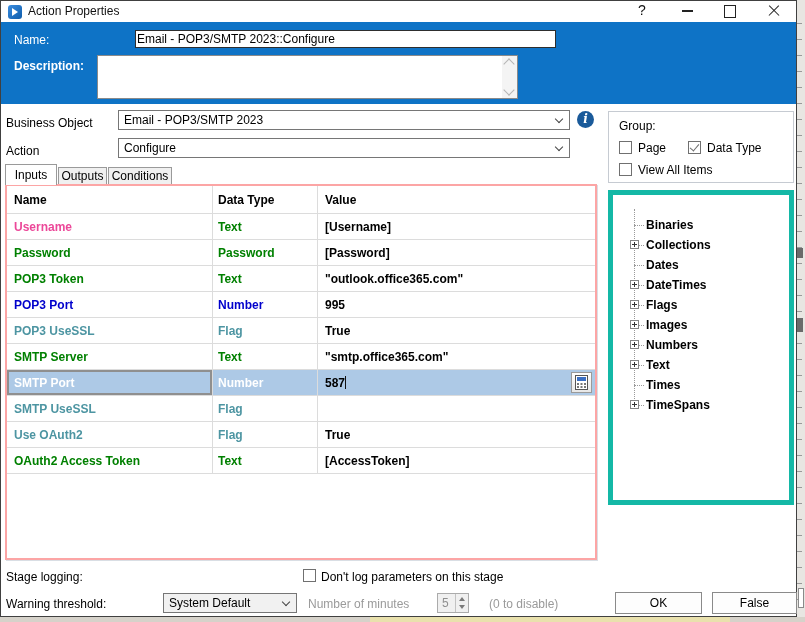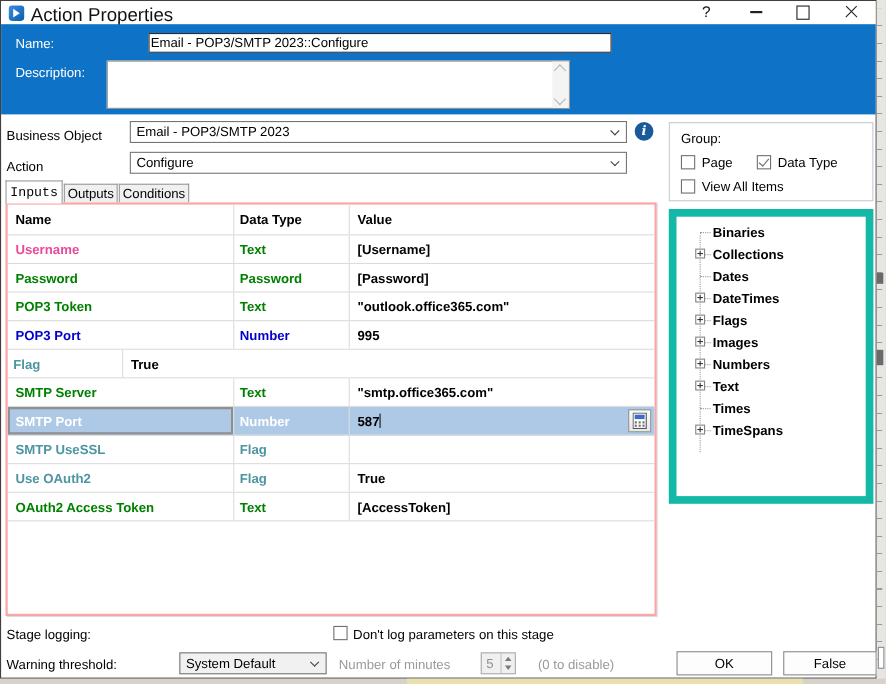--- a/index.html
+++ b/index.html
@@ -9,21 +9,21 @@
   
   #dialog { position:absolute; left:0; top:0; width:797px; height:617px;
             background:#fff; border:1px solid #404040; }
 
   
   #titlebar { position:absolute; left:0; top:0; width:795px; height:21px; background:#fff; }
   #app-icon { position:absolute; left:7px; top:4px; width:14px; height:14px; border-radius:3px;
               background:linear-gradient(135deg,#3b8de0,#0d5cab); }
   #app-icon::after { content:""; position:absolute; left:4px; top:3px;
               border-left:6px solid #fff; border-top:4px solid transparent; border-bottom:4px solid transparent; }
-  #win-title { position:absolute; left:27px; top:3px; font-size:17px; color:#111; }
+  #win-title { position:absolute; left:27px; top:3px; font-size:12px; color:#111; }
   .winbtn { position:absolute; top:0; width:18px; height:20px; text-align:center; cursor:default; }
   #btn-help { left:632px; font-size:14px; color:#111; line-height:18px; }
   #btn-min  { left:677px; } #btn-min::after { content:""; position:absolute; left:4px; top:9px; width:11px; height:2px; background:#222; }
   #btn-max  { left:719px; } #btn-max::after { content:""; position:absolute; left:4px; top:4px; width:10px; height:11px; border:1.4px solid #222; }
   #btn-close{ left:764px; }
   #btn-close::before, #btn-close::after { content:""; position:absolute; left:2px; top:9px; width:14px; height:1.4px; background:#222; }
   #btn-close::before { transform:rotate(45deg); } #btn-close::after { transform:rotate(-45deg); }
 
   
   #blue-header { position:absolute; left:0; top:21px; width:795px; height:82px; }
@@ -46,21 +46,21 @@
   .dropdown.gray { background:#f1f1f1; border-color:#767676; }
   #bo-select { left:117px; top:109px; width:452px; }
   #action-select { left:117px; top:137px; width:452px; }
   #info-icon { position:absolute; left:576px; top:110px; width:17px; height:17px; border-radius:50%;
                background:#1a5a9a; color:#fff; text-align:center; font:italic bold 12px "DejaVu Serif",serif; line-height:17px; }
 
   
   .tab { position:absolute; background:#f0f0f0; border:1px solid #9a9a9a; border-bottom:none;
          text-align:center; font-size:12px; color:#000; }
   .tab.active { background:#fff; z-index:3; }
-  #tab-0 { left:4px;  top:163px; width:52px; height:21px; line-height:20px;font-family:Liberation Mono, monospace; }
+  #tab-0 { left:4px;  top:163px; width:52px; height:21px; line-height:20px; }
   #tab-1 { left:57px; top:166px; width:49px; height:18px; line-height:17px; }
   #tab-2 { left:107px;top:166px; width:64px; height:18px; line-height:17px; }
 
   
   #grid { position:absolute; left:4px; top:183px; width:592px; height:376px; background:#fff;
           border:2px solid #fca5a5; box-shadow:1px 1px 0 #d9dee4; z-index:2;font-weight:bold; }
   .g-header { display:flex; height:28px; border-bottom:1px solid #dcdcdc; }
   .g-row { display:flex; height:26px; border-bottom:1px solid #dcdcdc; position:relative; }
   .cell { overflow:hidden; white-space:nowrap; }
   .c-name { width:206px; padding-left:7px; line-height:26px; border-right:1px solid #dcdcdc; }
@@ -76,22 +76,22 @@
   #calc-btn svg { position:absolute; left:3px; top:2px; }
 
   
   #group-box { position:absolute; left:607px; top:110px; width:186px; height:72px; border:1px solid #c6cbd2; background:#fff; }
   .checkbox { position:absolute; width:13px; height:13px; border:1px solid #707070; background:#fff; }
   .checkbox.checked::after { content:""; position:absolute; left:3px; top:0px; width:4px; height:8px;
               border-right:1.8px solid #6e6e6e; border-bottom:1.8px solid #6e6e6e; transform:rotate(40deg); }
   .cb-label { position:absolute; color:#000; }
 
   
-  #tree { position:absolute; left:607px; top:189px; width:186px; height:268px; background:#fff;
-          border:7px solid #14b8a6; padding-top:4px; }
+  #tree { position:absolute; left:607px; top:189px; width:186px; height:315px; background:#fff;
+          border:5px solid #14b8a6; padding-top:20px; }
   #tree-vline { position:absolute; left:21px; top:14px; height:200px; border-left:1px dotted #9a9a9a; }
   .tree-item { position:relative; height:20px; }
   .tree-stub { position:absolute; left:21px; top:10px; width:10px; border-top:1px dotted #9a9a9a; }
   .expander { display:none; position:absolute; left:17px; top:5px; width:9px; height:9px;
               background:#fff; border:1px solid #848484; }
   .tree-item.expandable .expander { display:block; }
   .expander .ph { position:absolute; left:1px; top:3px; width:5px; height:1px; background:#333; }
   .expander .pv { position:absolute; left:3px; top:1px; width:1px; height:5px; background:#333; }
   .tree-label { position:absolute; left:33px; top:0; line-height:20px; font-weight:bold; color:#000; }
 
@@ -130,21 +130,21 @@
     <div id="win-title">Action Properties</div>
     <div id="btn-help" class="winbtn">?</div>
     <div id="btn-min" class="winbtn"></div>
     <div id="btn-max" class="winbtn"></div>
     <div id="btn-close" class="winbtn"></div>
   </div>
 
   <div id="blue-header" style="background: rgb(14, 115, 198);">
     <div class="hdr-label" style="left:13px; top:11px;">Name:</div>
     <input id="name-input" type="text" value="Email - POP3/SMTP 2023::Configure" style="">
-    <div class="hdr-label" style="left:13px; top:37px;">Description:</div>
+    <div class="hdr-label" style="left:13px; top:37px;font-weight:bold;">Description:</div>
     <div id="desc-wrap">
       <div id="desc-input"></div>
       <div id="desc-scrollbar">
         <span class="chev up"></span>
         <span class="chev dn"></span>
       </div>
     </div>
   </div>
 
   <div class="dlg-label" style="left:5px; top:115px; position:absolute;">Business Object</div>
@@ -185,20 +185,21 @@
       <div class="cell c-name" style="color: rgb(0, 128, 0);">POP3 Token</div>
       <div class="cell c-type" style="color: rgb(0, 128, 0);">Text</div>
       <div class="cell c-value">"outlook.office365.com"</div>
     </div>
     <div class="g-row">
       <div class="cell c-name" style="color: rgb(0, 0, 204);">POP3 Port</div>
       <div class="cell c-type" style="color: rgb(0, 0, 204);">Number</div>
       <div class="cell c-value">995</div>
     </div>
     <div class="g-row">
+      <div class="cell c-name" style="color: rgb(77, 149, 162);">POP3 UseSSL</div>
       <div class="cell c-type" style="color: rgb(77, 149, 162);">Flag</div>
       <div class="cell c-value">True</div>
     </div>
     <div class="g-row">
       <div class="cell c-name" style="color: rgb(0, 128, 0);">SMTP Server</div>
       <div class="cell c-type" style="color: rgb(0, 128, 0);">Text</div>
       <div class="cell c-value">"smtp.office365.com"</div>
     </div>
 
     <div class="g-row selected">

